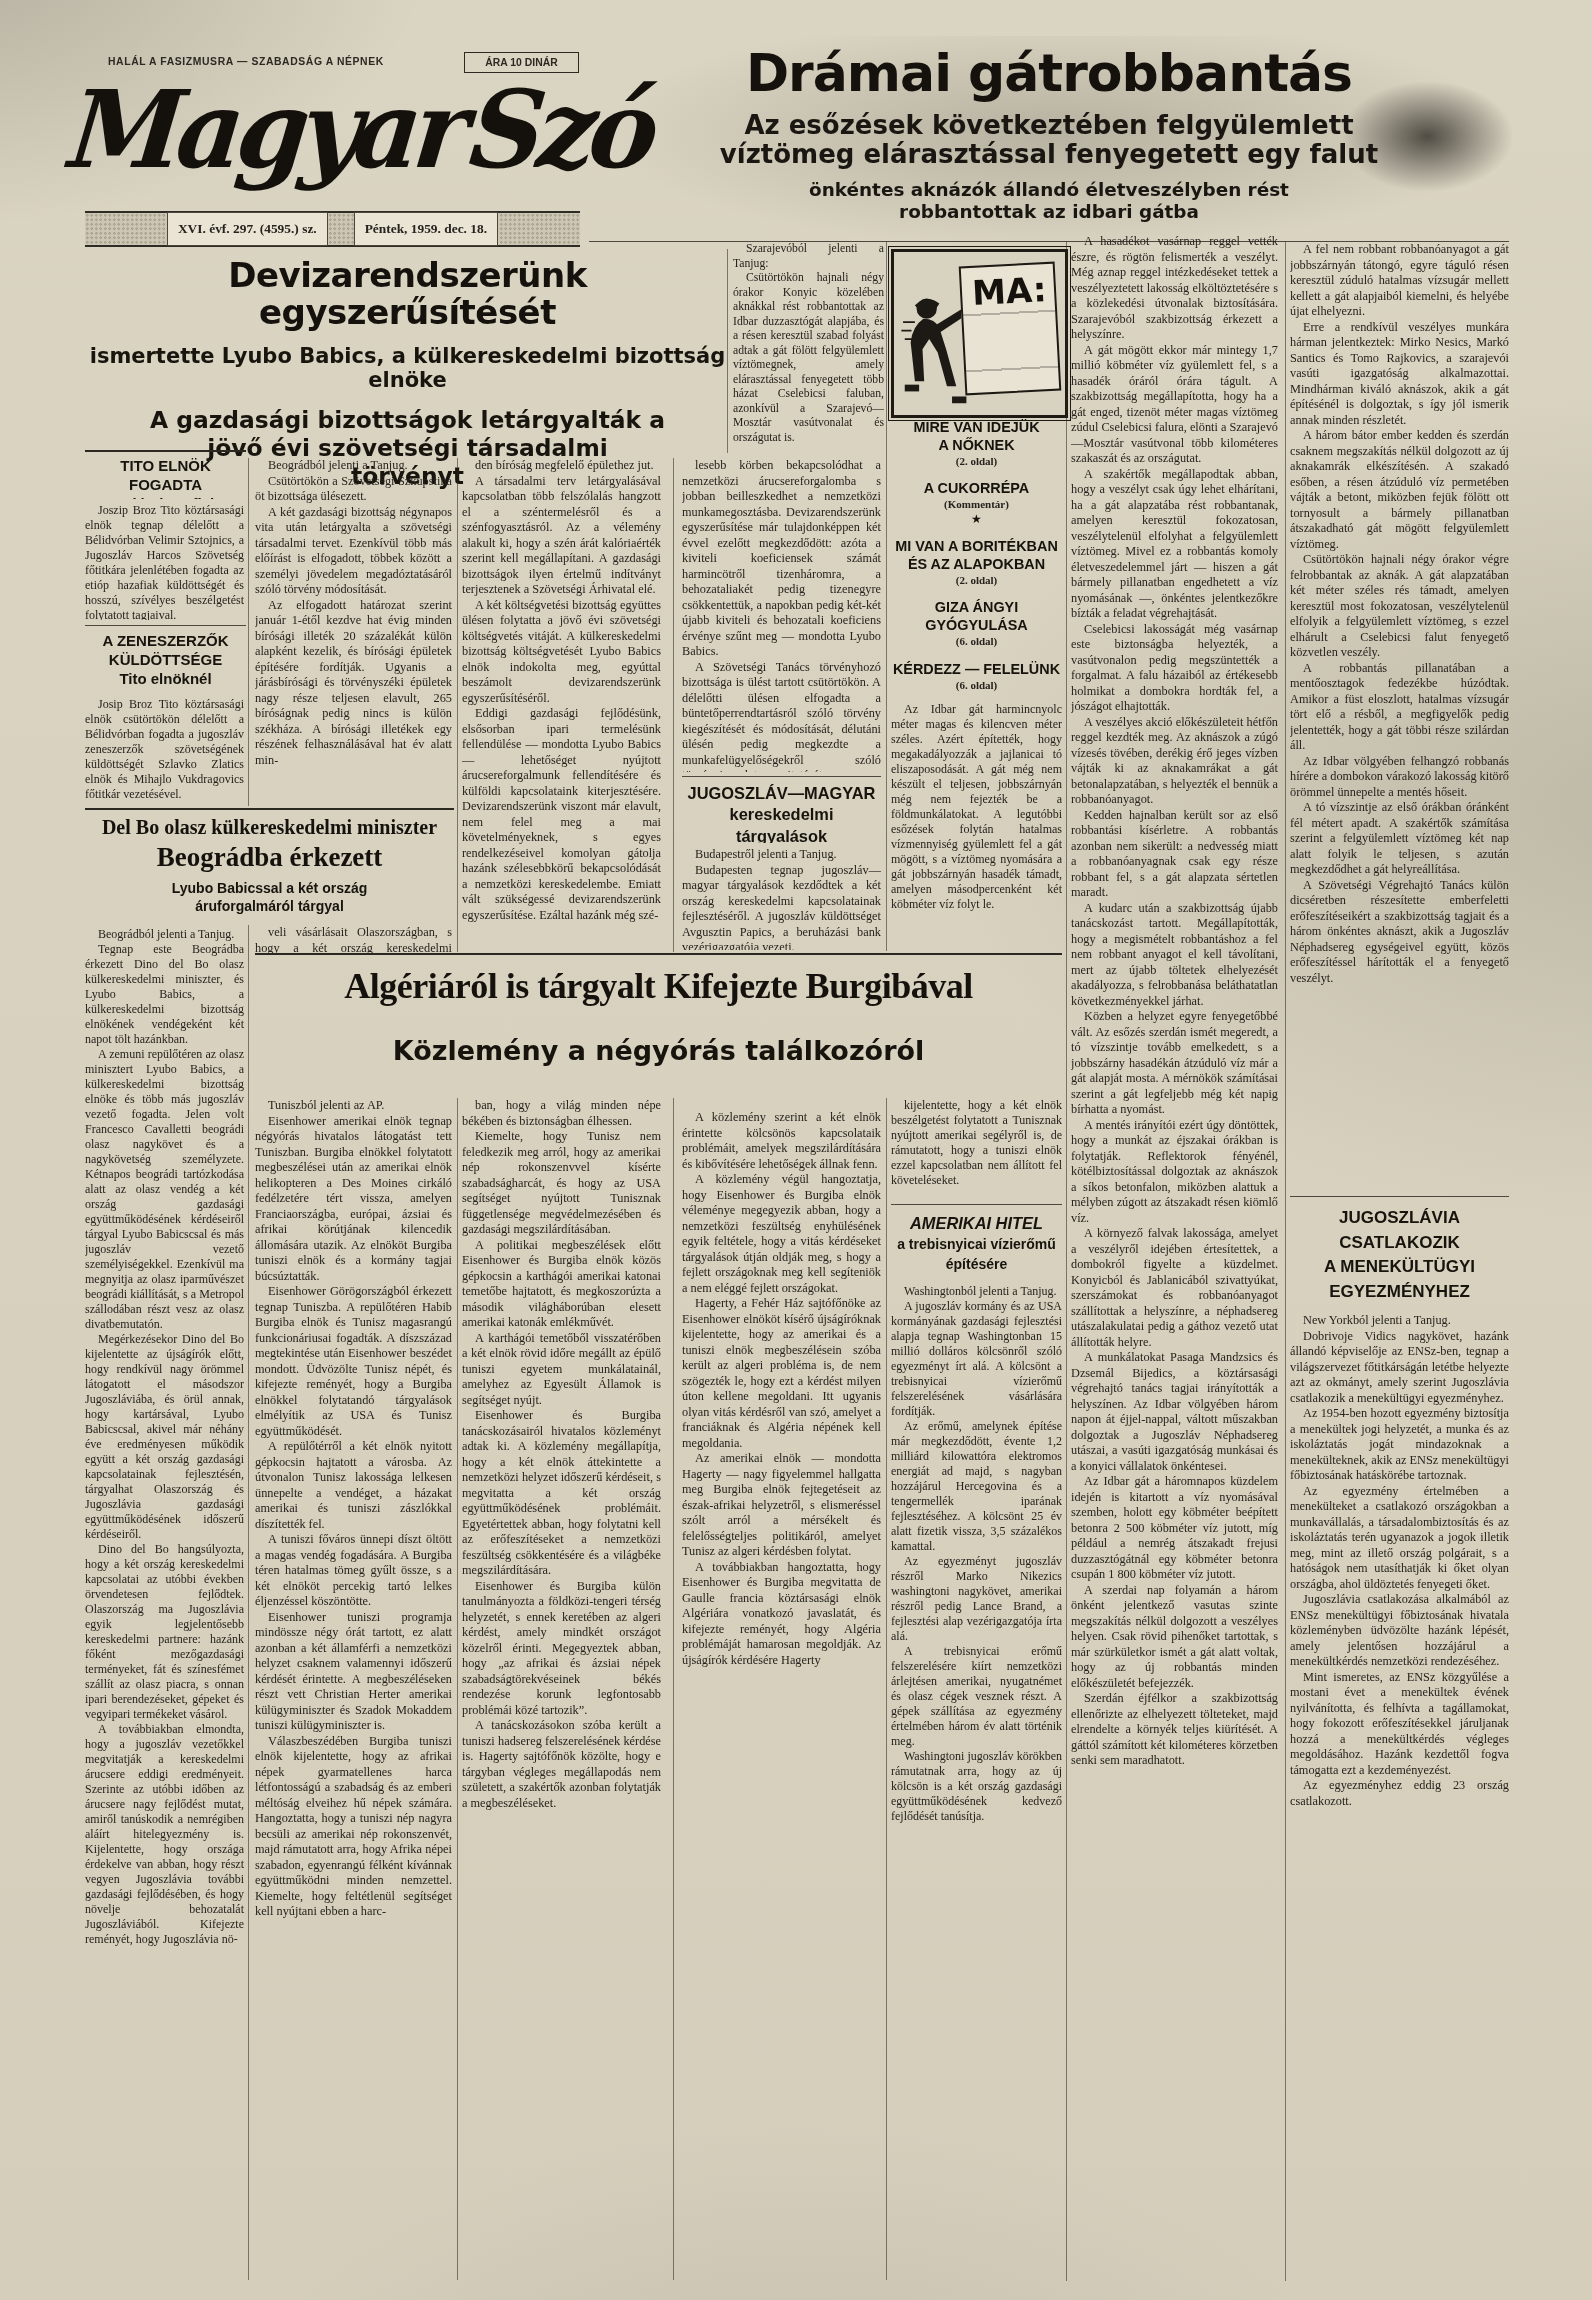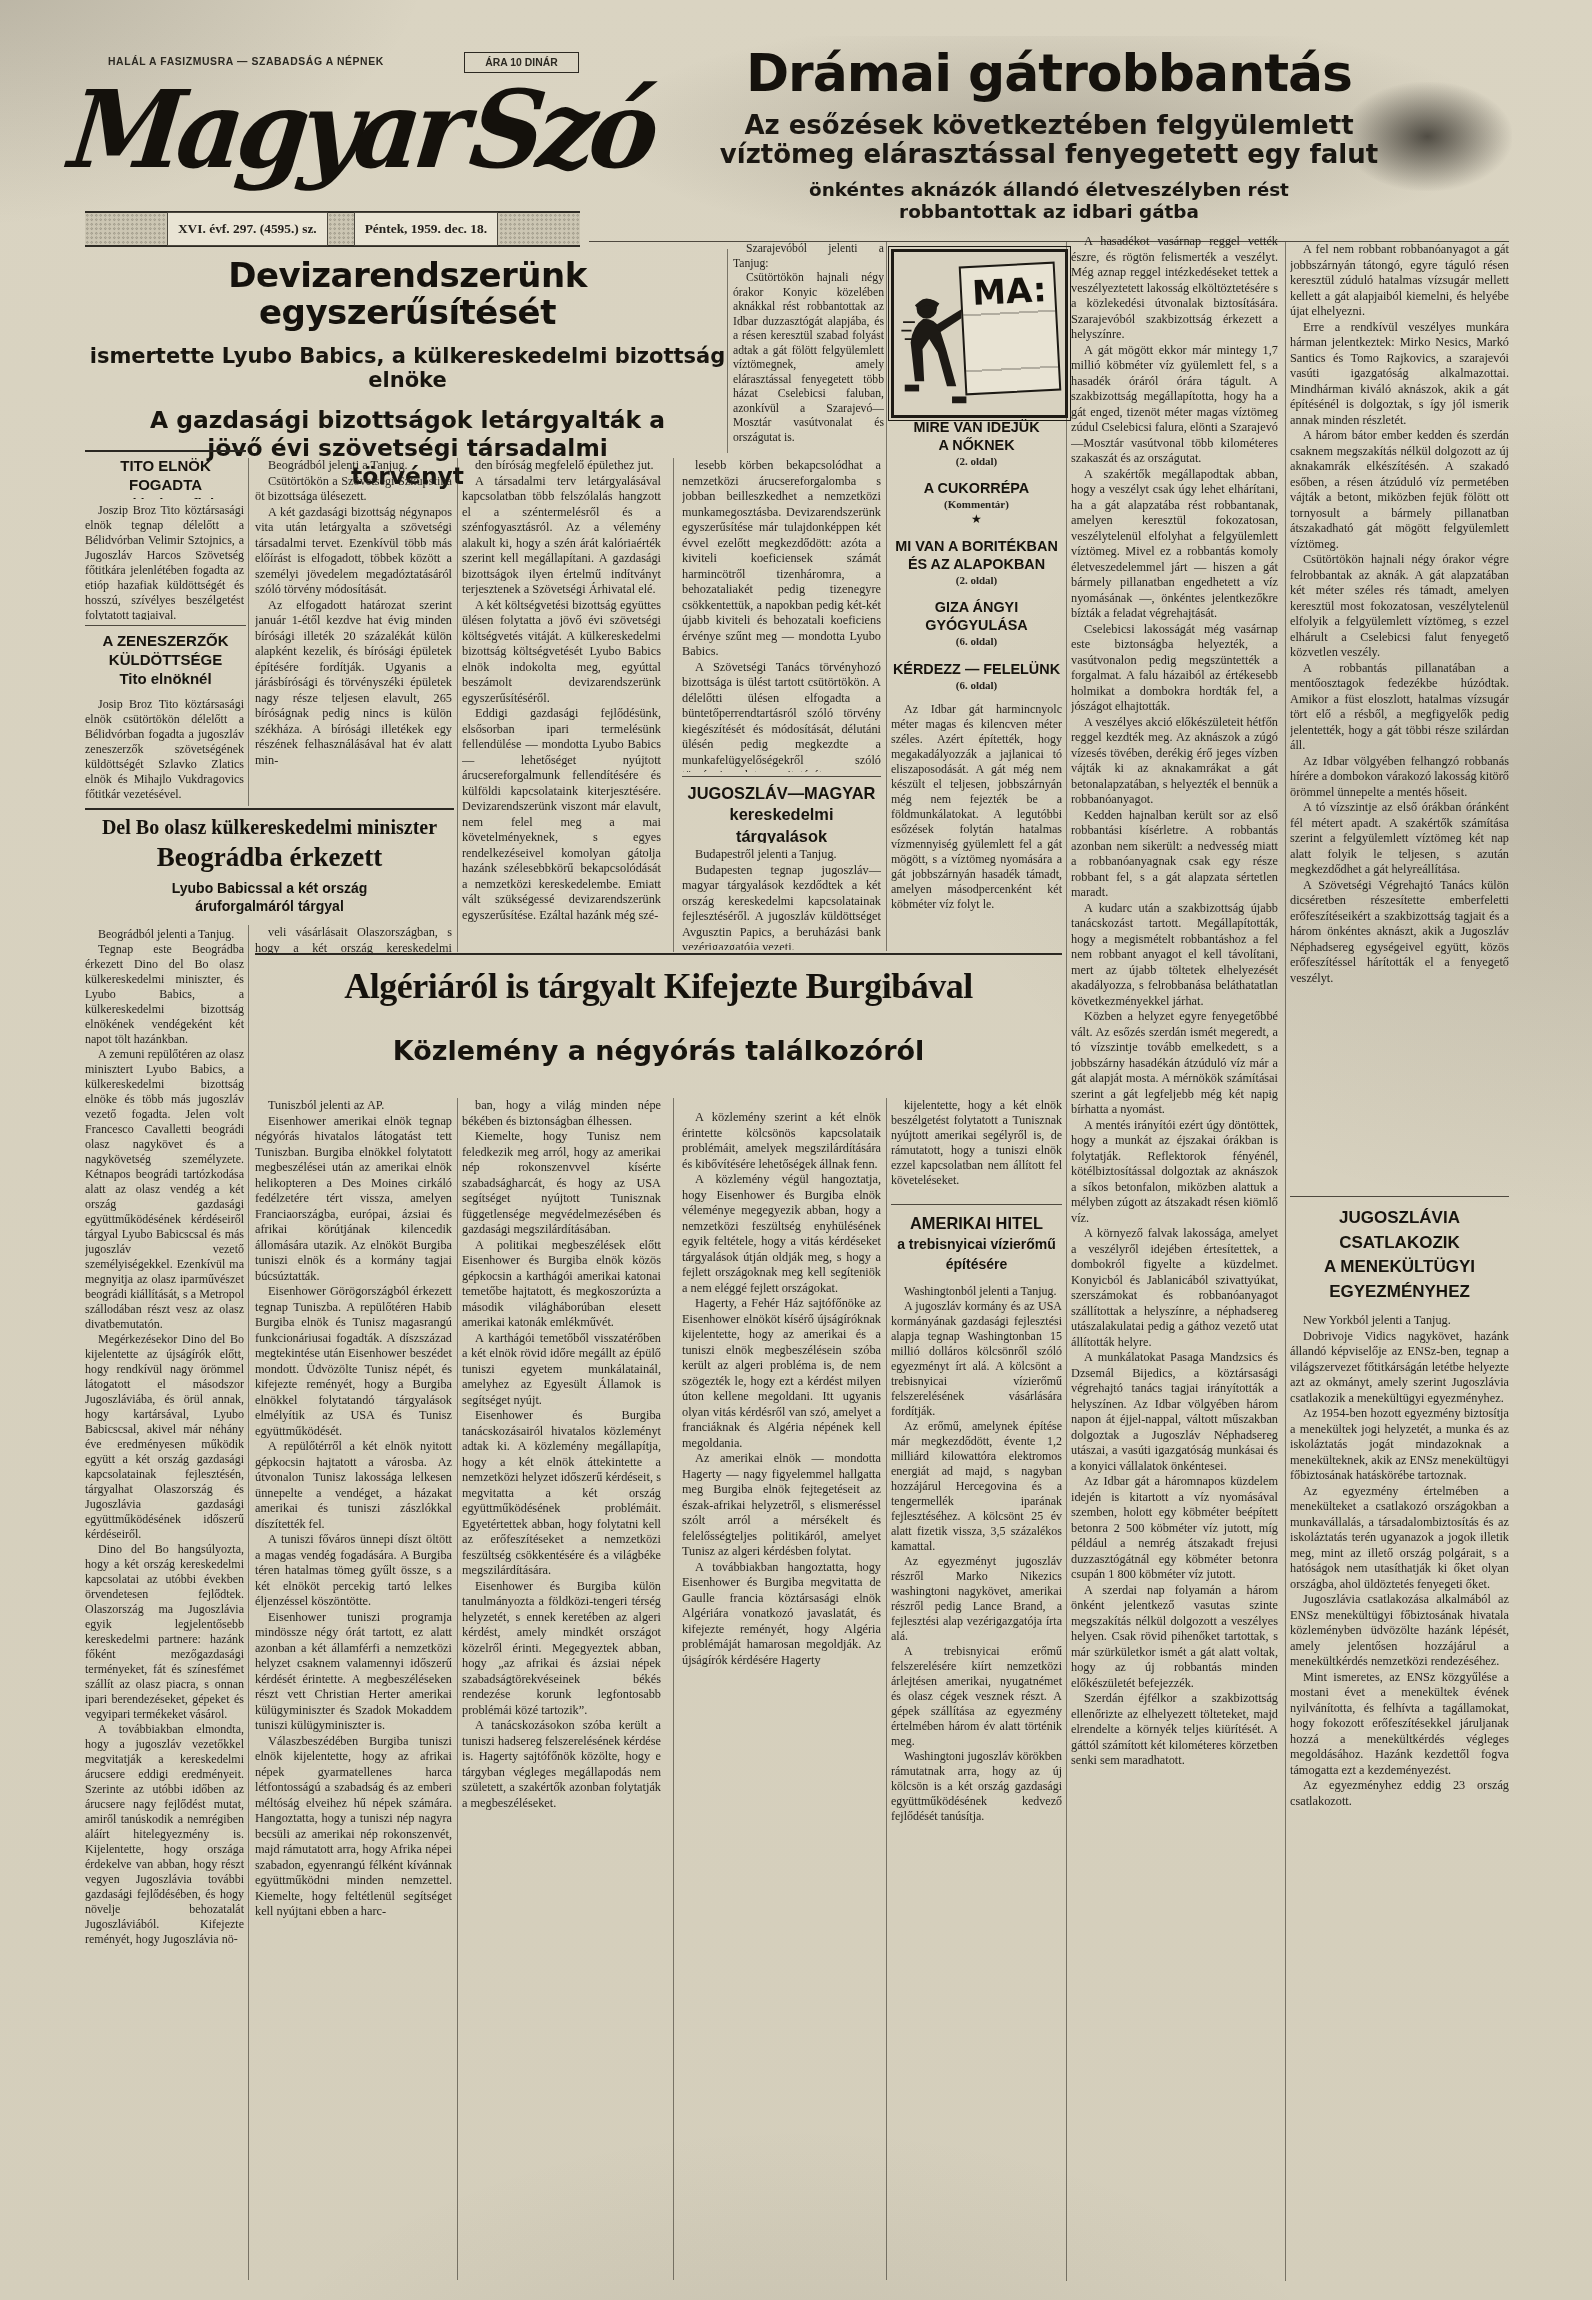--- a/index.html
+++ b/index.html
@@ -40,21 +40,21 @@
   
   .tx{position:absolute;font-size:12.3px;line-height:15.5px;text-align:justify;overflow:hidden;}
   .tx p{margin:0;text-indent:13px;}
   .narrow{font-size:12px;line-height:15px;}
   .dam-a{font-size:11.7px;line-height:14.5px;}
   .ttl{position:absolute;text-align:center;overflow:hidden;}
   .ttl p{margin:0;text-indent:0;}
   .tito-title p,.comp-title p{font:700 15px/1.25 "Liberation Sans",sans-serif;color:#17140e;}
   .jm-title p{font:700 16.4px/1.3 "Liberation Sans",sans-serif;color:#17140e;}
   .loan-title p{font:700 14px/1.4 "Liberation Sans",sans-serif;color:#17140e;}
-  .loan-title p:first-child{font-size:16.4px;}
+  .loan-title p:first-child{font-size:16.4px;font-style:italic;}
   .ref-title p{font:800 17px/1.45 "Liberation Sans",sans-serif;color:#17140e;}
   .delbo-t1{font:700 20px/1.2 "Liberation Serif",serif;text-align:center;color:#15120d;}
   .delbo-t2{font:700 27px/1.2 "Liberation Serif",serif;text-align:center;color:#15120d;}
   .delbo-deck{text-align:center;}
   .delbo-deck p{margin:0 auto;max-width:279px;font:700 14px/1.25 "Liberation Sans",sans-serif;text-indent:0;color:#17140e;}
   .eis-h1{font:700 36px/1.1 "Liberation Serif",serif;text-align:center;letter-spacing:-0.5px;color:#15120d;}
   .eis-h2{font:700 27px/1.15 "DejaVu Sans",sans-serif;text-align:center;color:#17140e;}
   
   .vr{position:absolute;width:1px;background:rgba(42,38,30,.55);}
   .hr{position:absolute;height:2px;background:#2b2822;}

